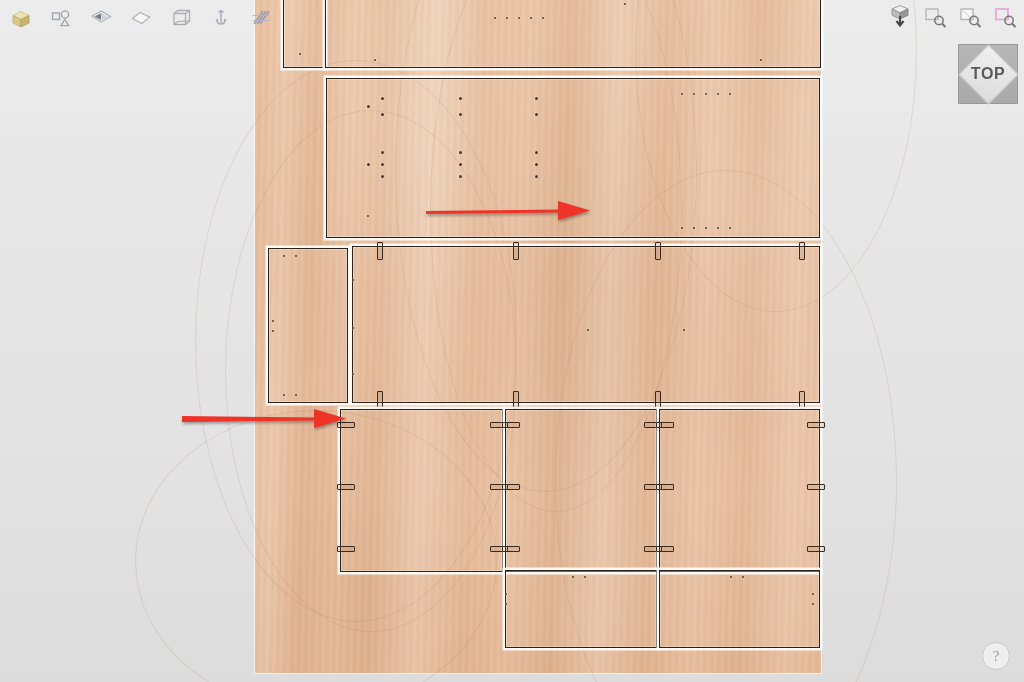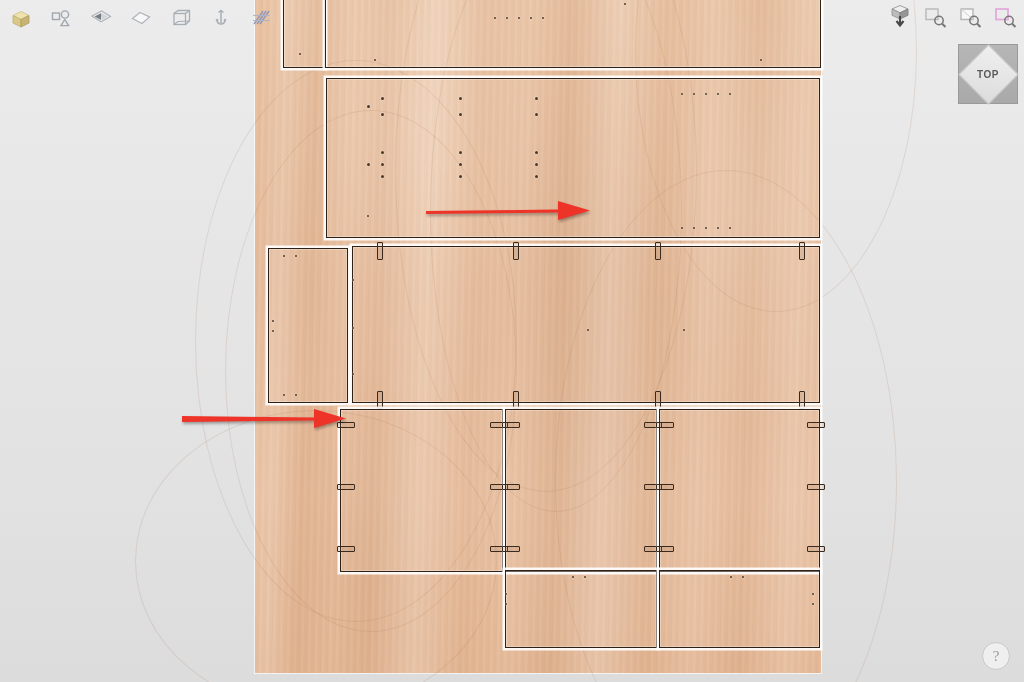--- a/index.html
+++ b/index.html
@@ -125,21 +125,21 @@
   }
   .viewcube .diamond {
     width: 41px; height: 41px;
     background: linear-gradient(145deg,#efefef,#dcdcdc);
     transform: rotate(45deg);
     border: 1px solid #c9c9c9;
     position: absolute;
   }
   .viewcube .face-label {
     position: relative; z-index: 2;
-    font-size: 10px; font-weight: bold;
+    font-size: 16px; font-weight: bold;
     color: #5a5a5a;
     letter-spacing: 0.6px;
     font-family: "Liberation Sans", sans-serif;
   }
 
   
   .help-btn {
     position: absolute; right: 14px; bottom: 12px;
     width: 26px; height: 26px; border-radius: 50%;
     border: 1px solid #c8c8c8;

